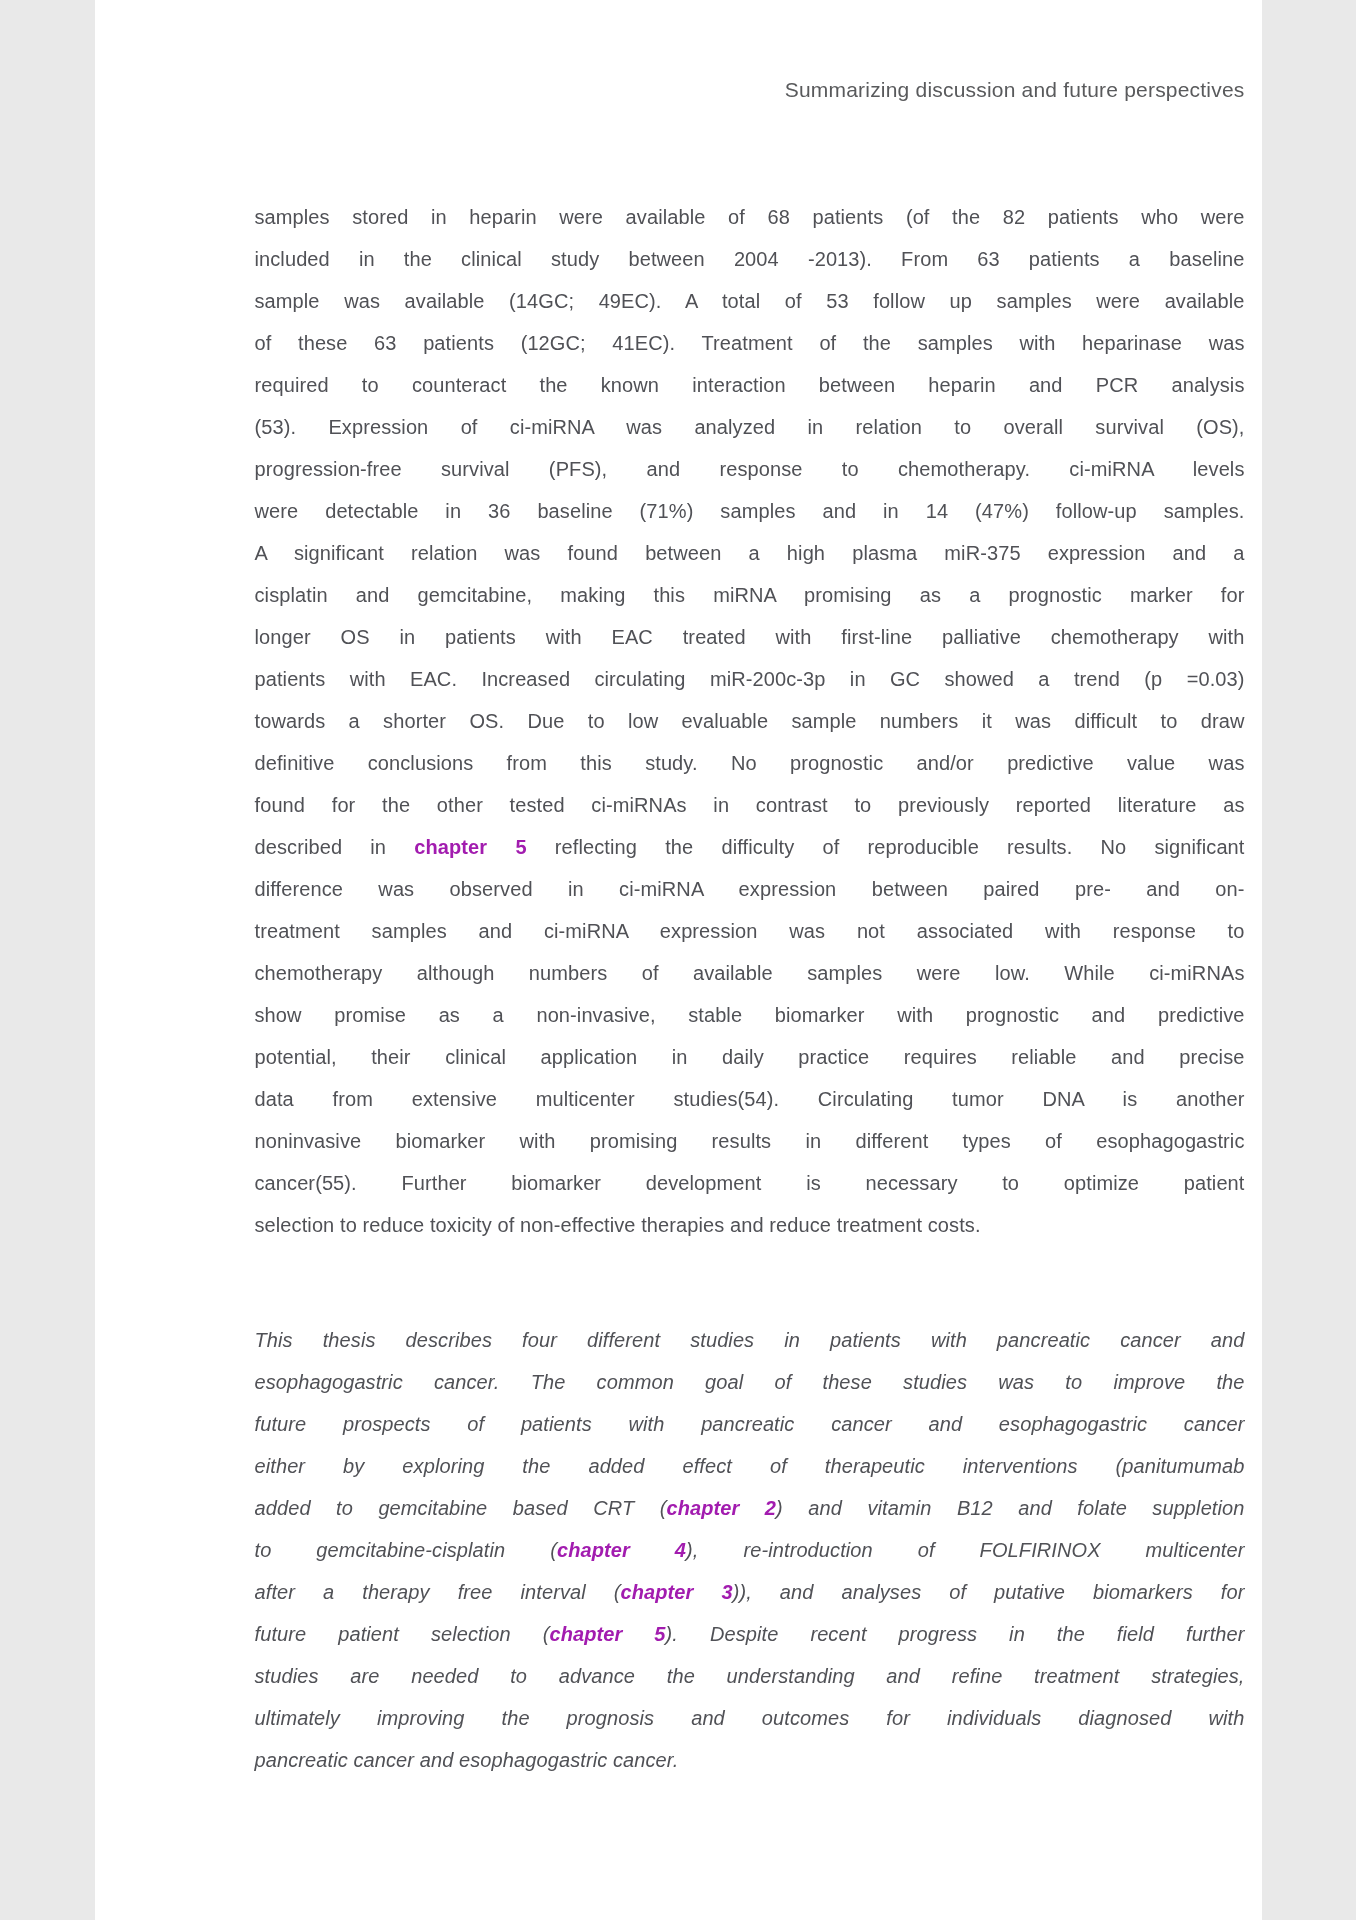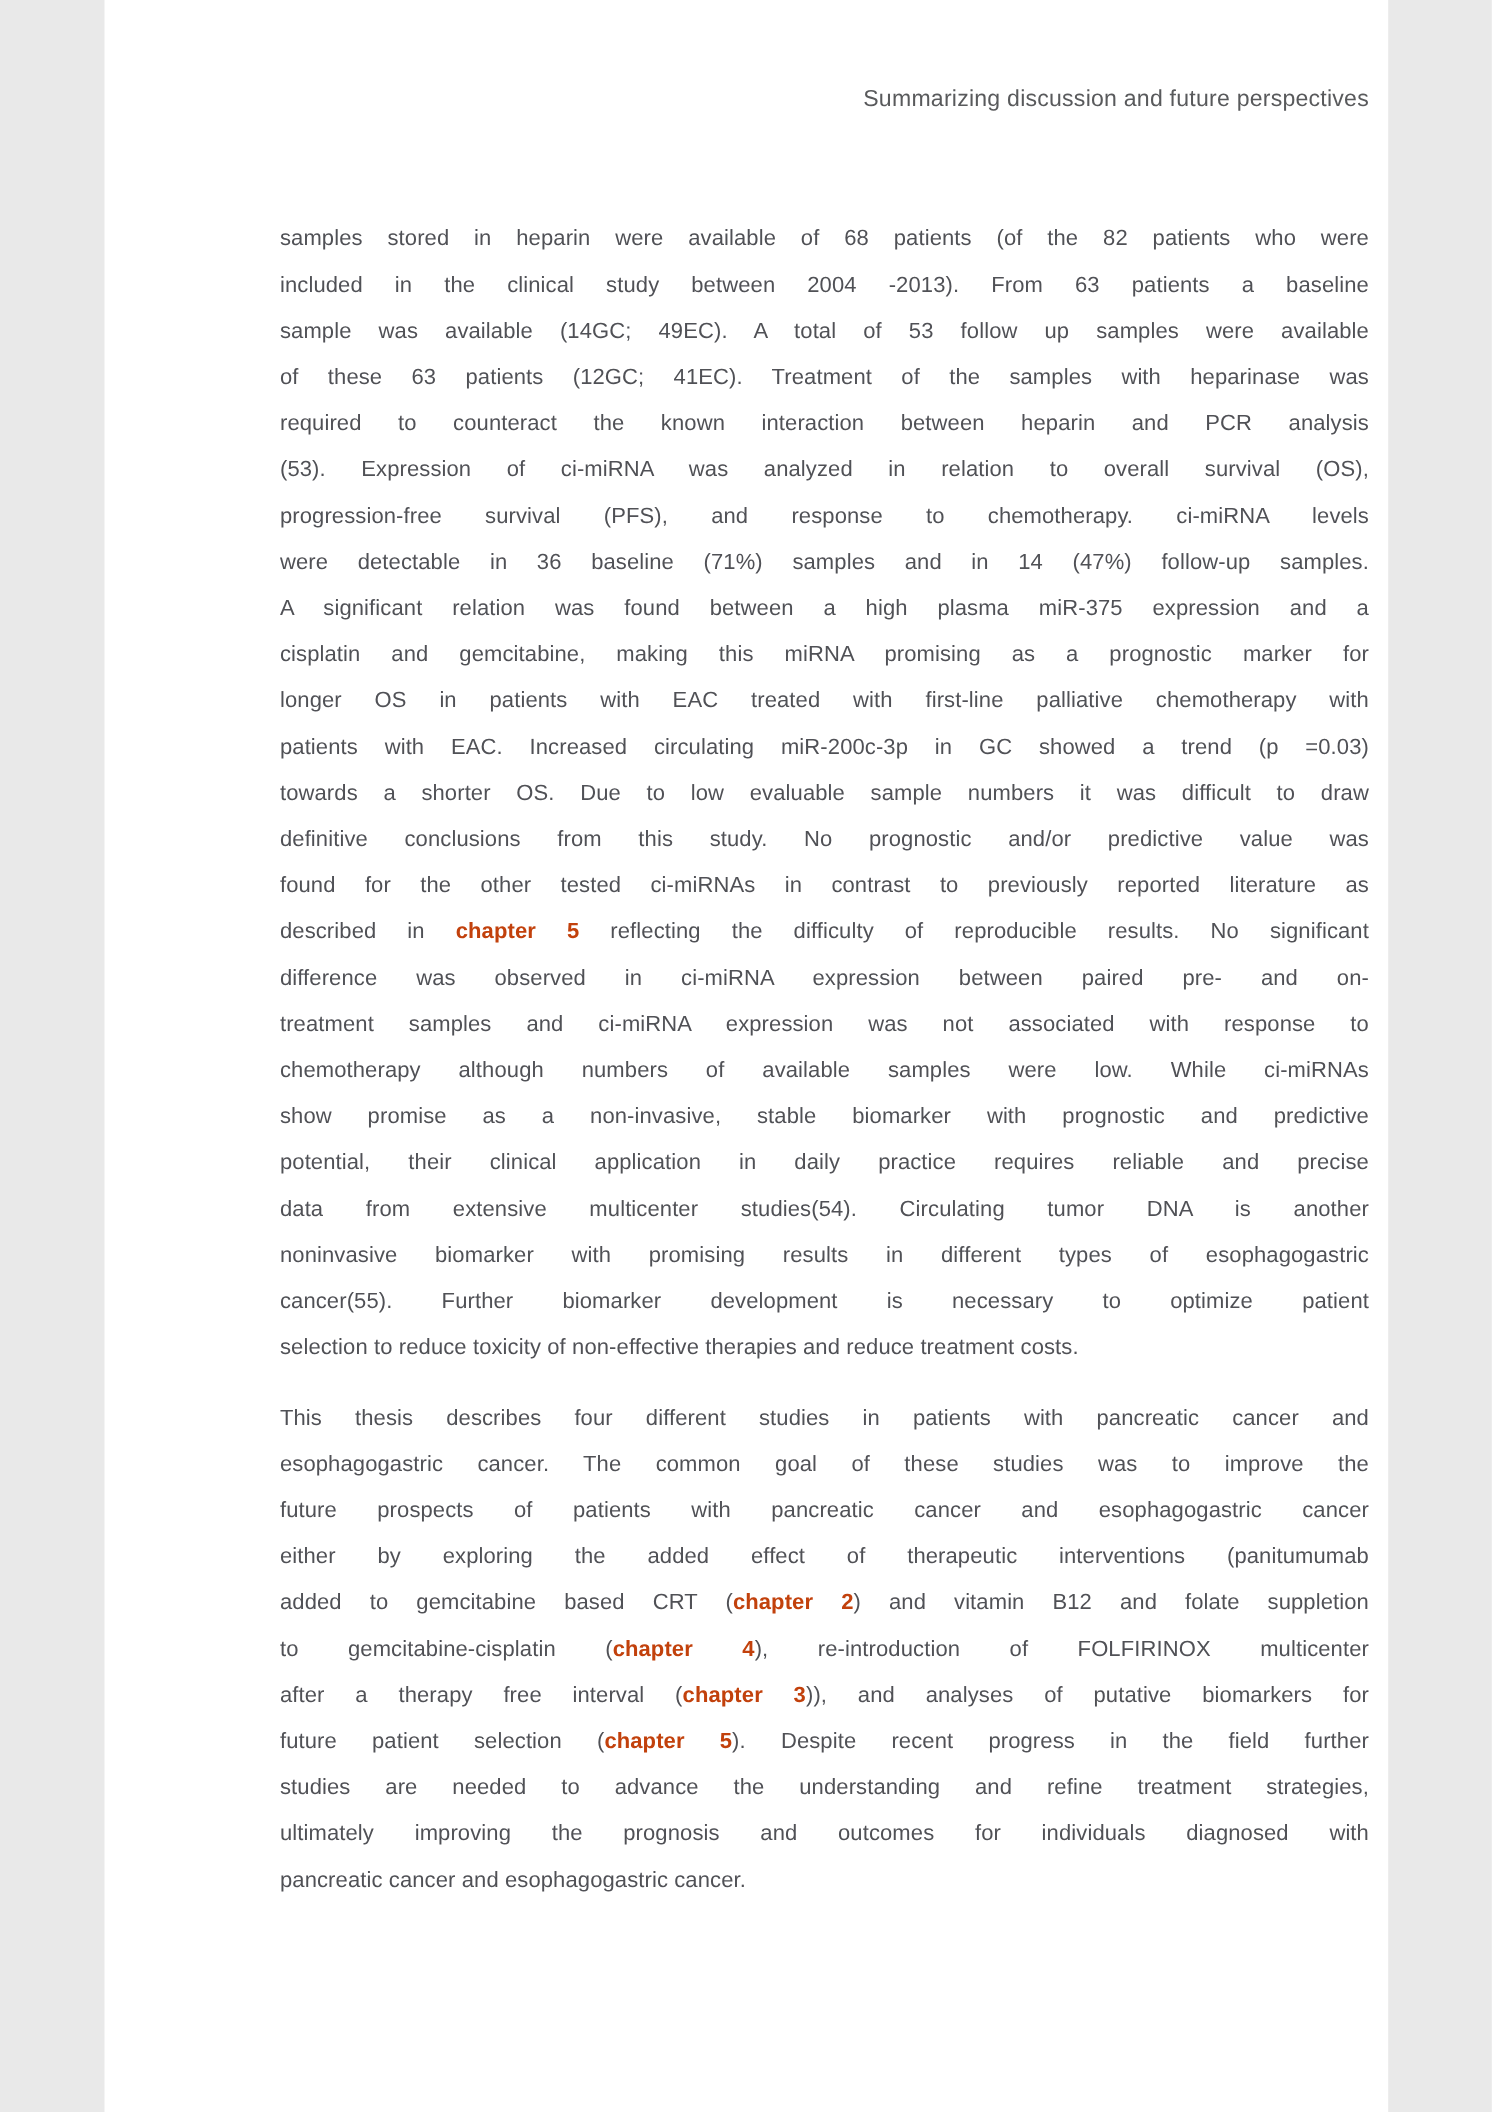--- a/index.html
+++ b/index.html
@@ -20,31 +20,31 @@
     color:#595a5c;
     letter-spacing:.2px;
   }
   .body-text{
     position:absolute;
     left:160px;top:196px;width:990px;
     font-size:20px;
     color:#505156;
   }
   .para{margin:0;}
-  .para + .para{margin-top:22px;}
+  .para + .para{margin-top:73px;font-style:italic;}
   .line{
     height:42px;
     line-height:42px;
     text-align:justify;
     text-align-last:justify;
     white-space:normal;
     letter-spacing:.1px;
   }
   .line.last{text-align-last:left;}
-  .line b{font-weight:700;color:#c2410c;}
+  .line b{font-weight:700;color:#a21caf;}
   
   .chapter-tab{
     position:absolute;
     left:1238px;top:1272px;
     width:252px;height:236px;
     border-radius:46% 54% 52% 48% / 52% 46% 55% 45%;
     background:radial-gradient(circle at 62% 42%, #a5c63e 0%, #8db93a 45%, #74a933 68%, #559b38 85%, #3d9447 100%);
     box-shadow:inset 16px 2px 20px -6px rgba(16,96,56,.55), inset -4px -8px 16px rgba(60,120,30,.35);
   }
   .chapter-number{

